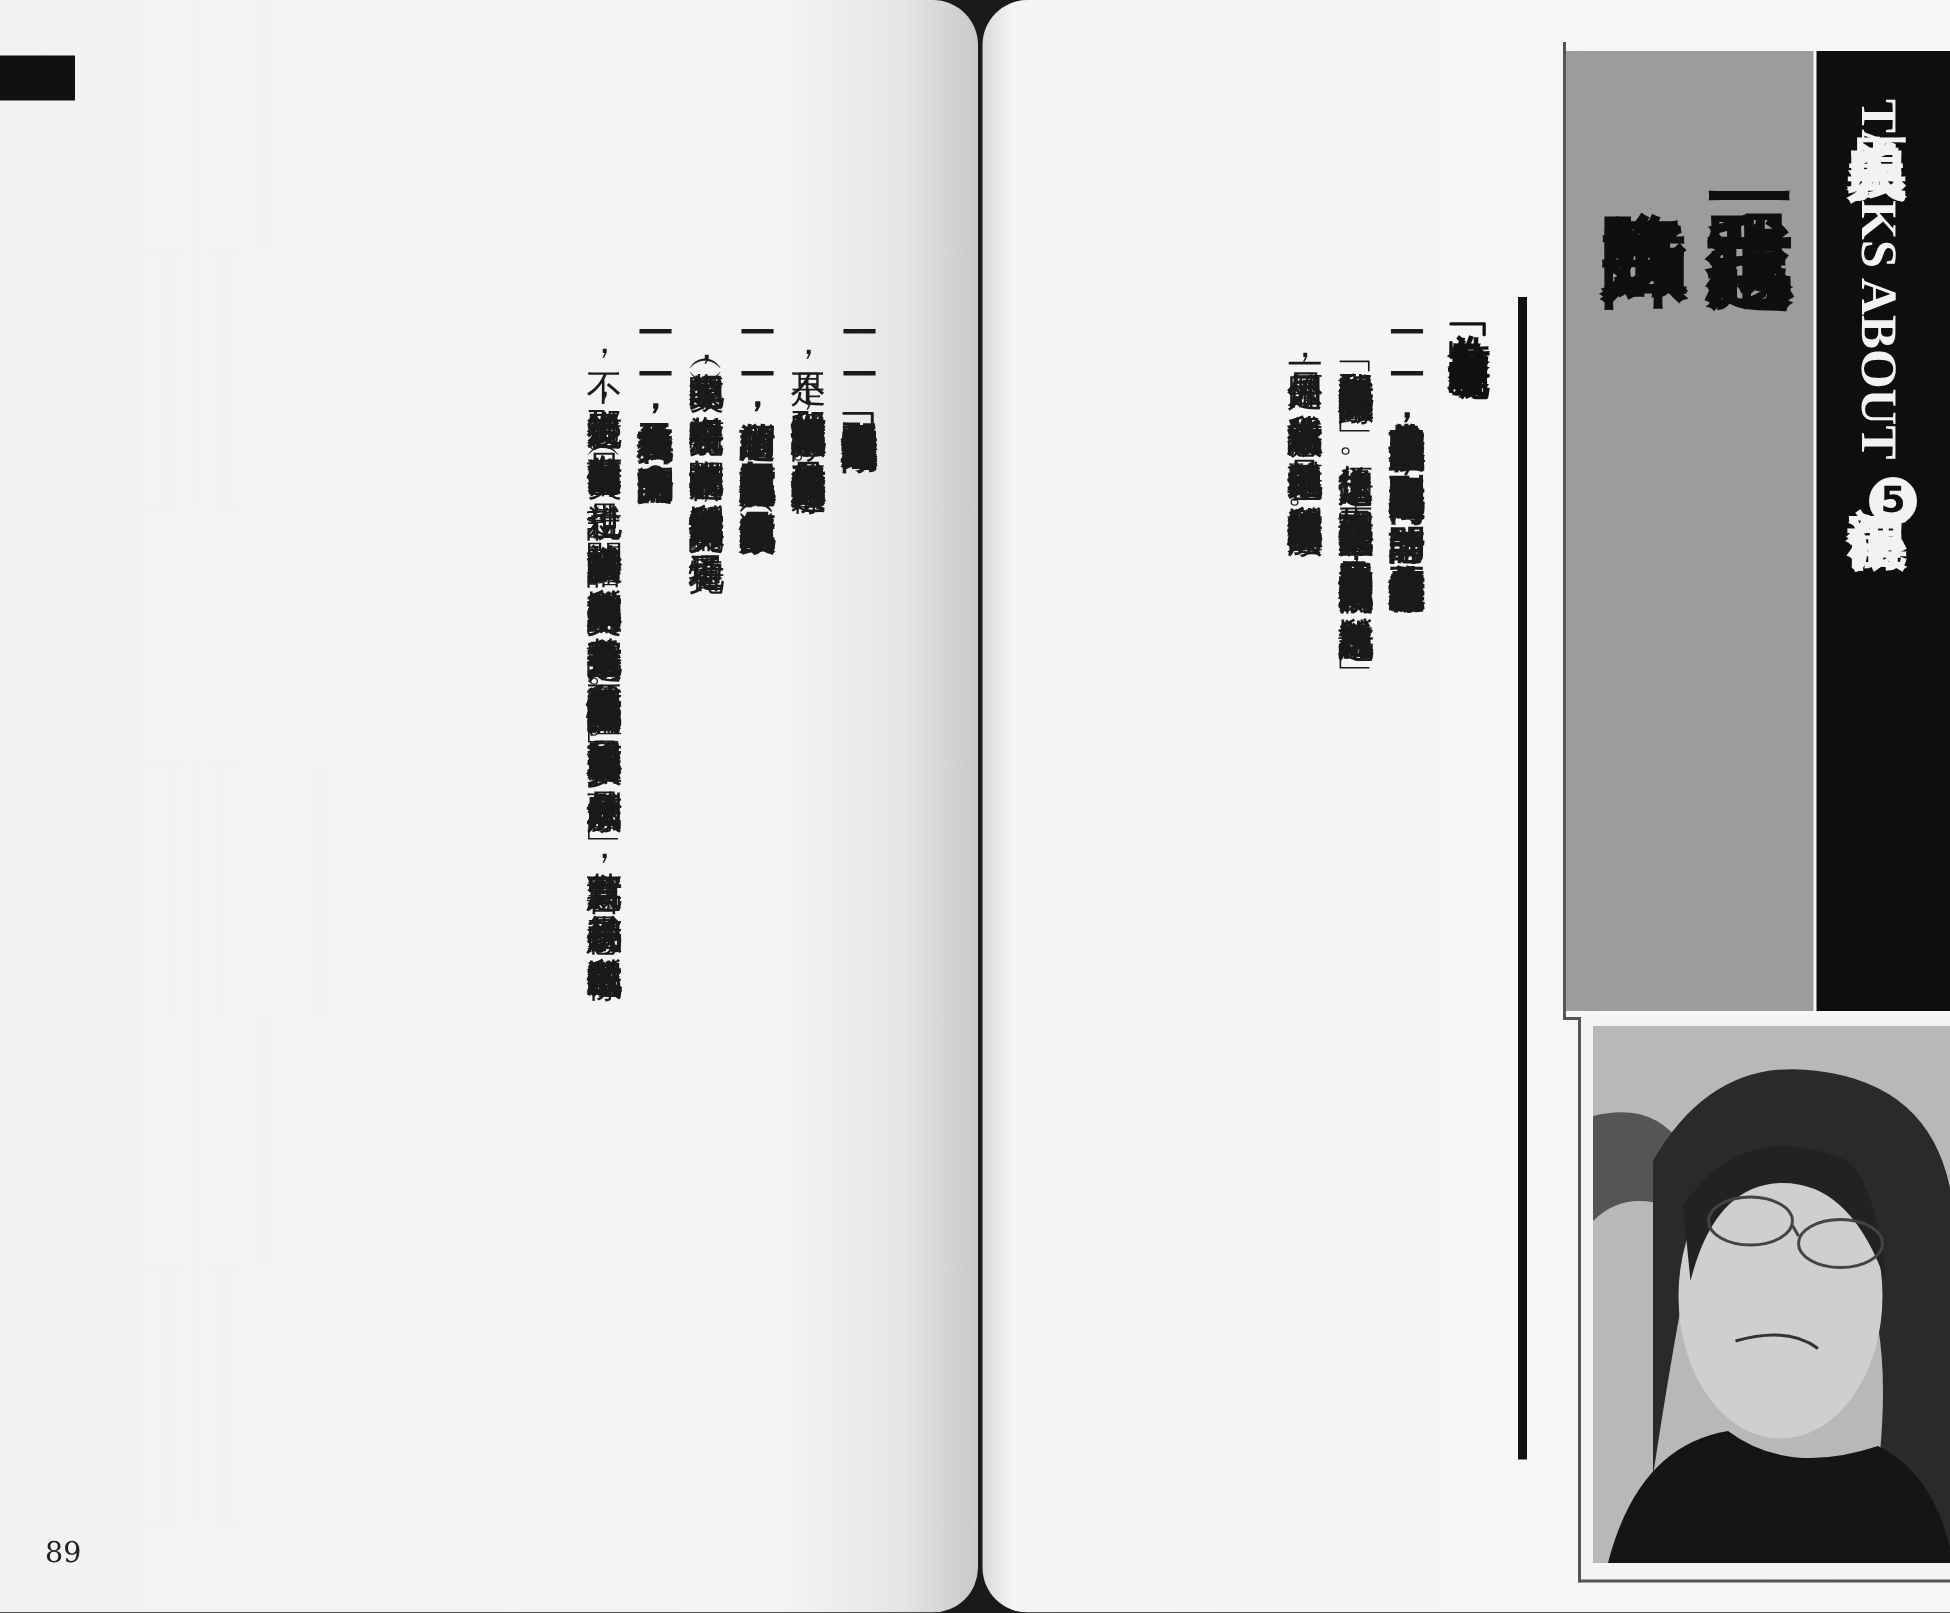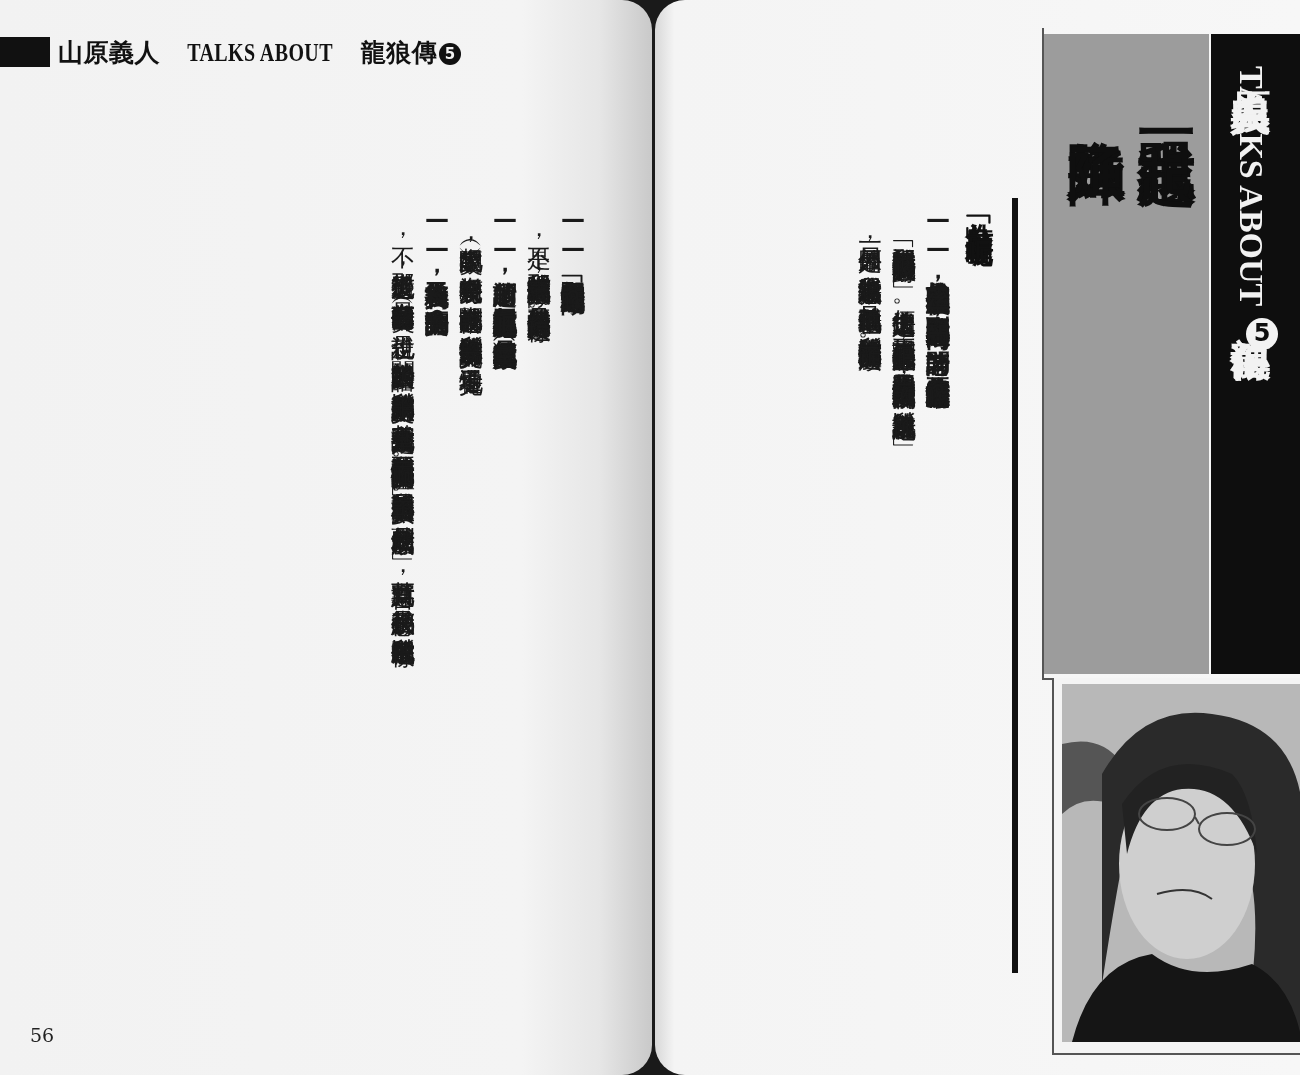--- a/index.html
+++ b/index.html
@@ -110,37 +110,32 @@
     background: radial-gradient(ellipse at 20% 35%, #ddd 0%, #aaa 40%, #777 100%);
   }
   .photo svg { width: 100%; height: 100%; display: block; }
 </style>
 </head>
 <body>
 
 <div class="page page-left">
   <div class="run-head">
     <div class="bar"></div>
-    <div class="txt">
-      <span>山原義人</span>
-      <span class="en">TALKS ABOUT</span>
-      <span>龍狼傳</span><span class="num-circle">5</span>
-    </div>
   </div>
 
   <div class="vcol" style="left:100px; top:205px; width:490px; height:790px;">
     <p class="q">——那個時候您是想要創造「屬於龍之子的軍隊」嗎？</p>
     <p class="indent">不是，我那時候並沒有打算讓他們成為志狼的軍隊，我只是覺得要有個贊成志狼的勢力會比較好這樣。</p>
     <p class="q">——所謂的越，應該連『三國志』迷都不是很了解吧，算是一個專家級的民族吧（笑）。</p>
     <p class="indent">超專家級的吧（笑），資料幾乎完全沒有啊。根本就沒有關於越的書，所以我特別挖出東大古早以前的研究論文，還特地看完了。</p>
     <p class="q">——您常為了找資料，去翻論文嗎？</p>
     <p class="indent">不，從那之後就沒有過了，只有在進行越的部分的時候而已（笑）。也就是說，關於越的資料少的太離譜了，所以我才會把腦筋動到大學的論文上。其實我看完論文也是不太清楚，我甚至還懷疑「這個東西是不是連寫論文的人都不懂啊。」我想這是因為越族留下的資料實在太少了。「越到底是個什麼樣的民族？」，其實就這點而言，幾乎都是我的想像，所以我才會畫成那個樣子吧。</p>
   </div>
 
-  <div class="page-num">56</div>
+  <div class="page-num">89</div>
 </div>
 
 <div class="page page-right">
 </div>
 
 <div class="title-box">
   <div class="title-gray">
     <div class="headline">
       <span>我跟志狼一起</span>
       <span>身陷妖八陣了</span>

